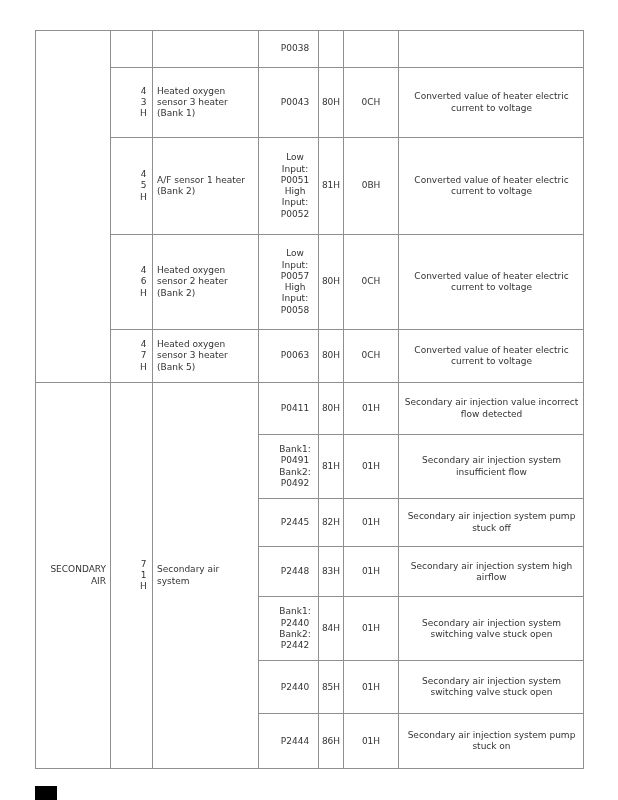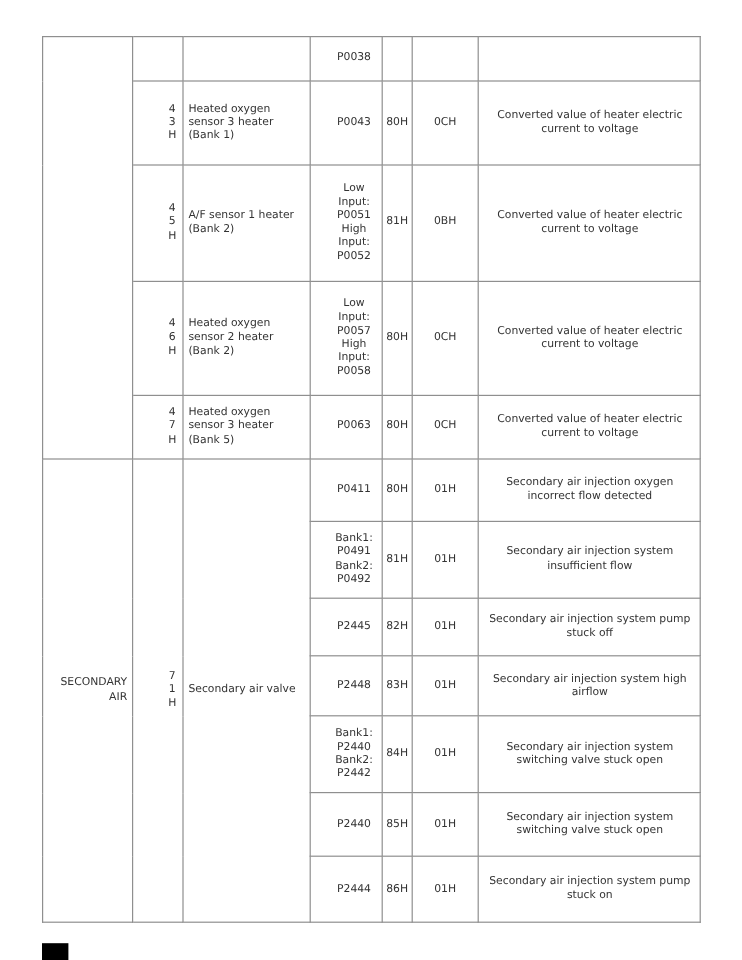--- a/index.html
+++ b/index.html
@@ -121,25 +121,25 @@
       <td class="comp">Heated oxygen sensor 3 heater (Bank 5)</td>
       <td class="dtcc">P0063</td>
       <td class="cmd">80H</td>
       <td class="dat">0CH</td>
       <td class="desc">Converted value of heater electric current to voltage</td>
     </tr>
 
     <tr style="height:52px">
       <td class="cat" rowspan="7">SECONDARY AIR</td>
       <td class="code" rowspan="7">71H</td>
-      <td class="comp" rowspan="7">Secondary air valve</td>
+      <td class="comp" rowspan="7">Secondary air system</td>
       <td class="dtcc">P0411</td>
       <td class="cmd">80H</td>
       <td class="dat">01H</td>
-      <td class="desc">Secondary air injection oxygen incorrect flow detected</td>
+      <td class="desc">Secondary air injection value incorrect flow detected</td>
     </tr>
     <tr style="height:64px">
       <td class="dtcc">Bank1:
 P0491
 Bank2:
 P0492</td>
       <td class="cmd">81H</td>
       <td class="dat">01H</td>
       <td class="desc">Secondary air injection system insufficient flow</td>
     </tr>

